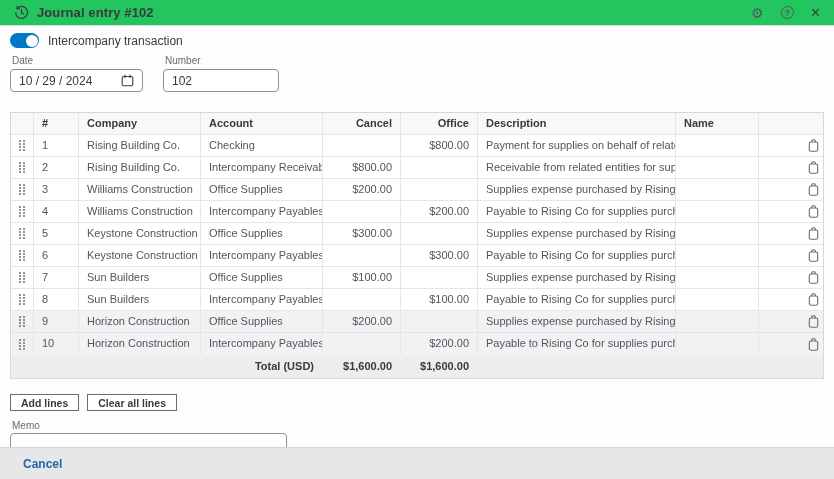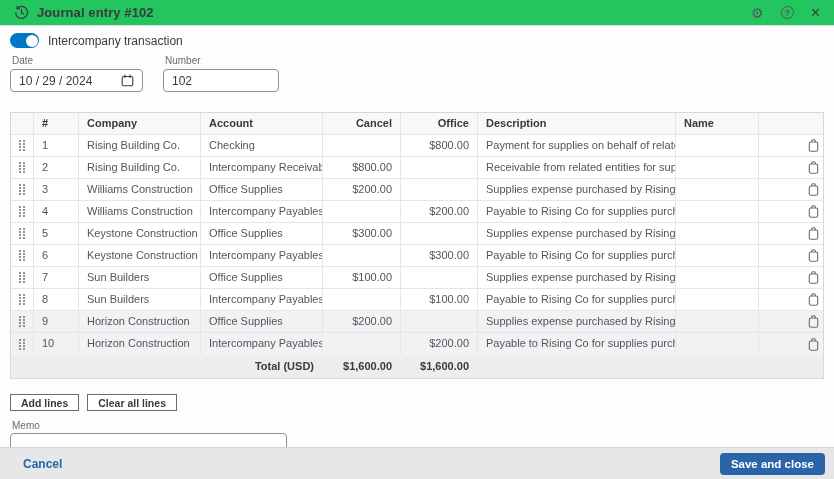--- a/index.html
+++ b/index.html
@@ -481,15 +481,14 @@
   <div class="line-actions">
     <button class="btn-outline">Add lines</button>
     <button class="btn-outline">Clear all lines</button>
   </div>
 
   <div class="memo-label">Memo</div>
   <textarea class="memo-input" placeholder="" style=""></textarea>
 
   <div class="modal-footer">
     <button class="cancel-link">Cancel</button>
-    <button class="btn-primary">Save and close</button>
   </div>
 </div>
 
 </body></html>

